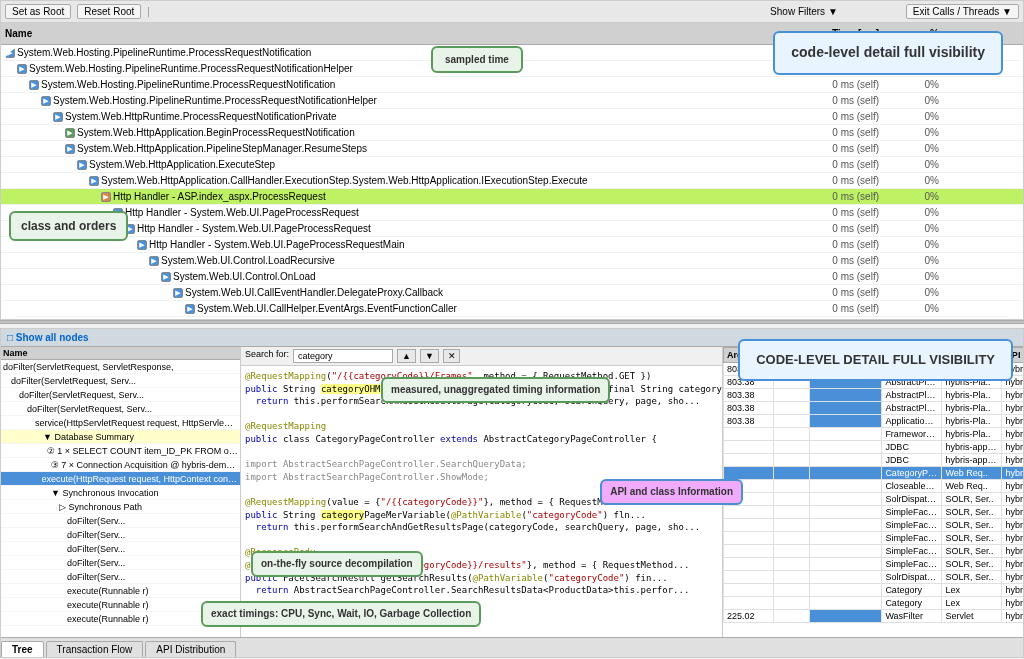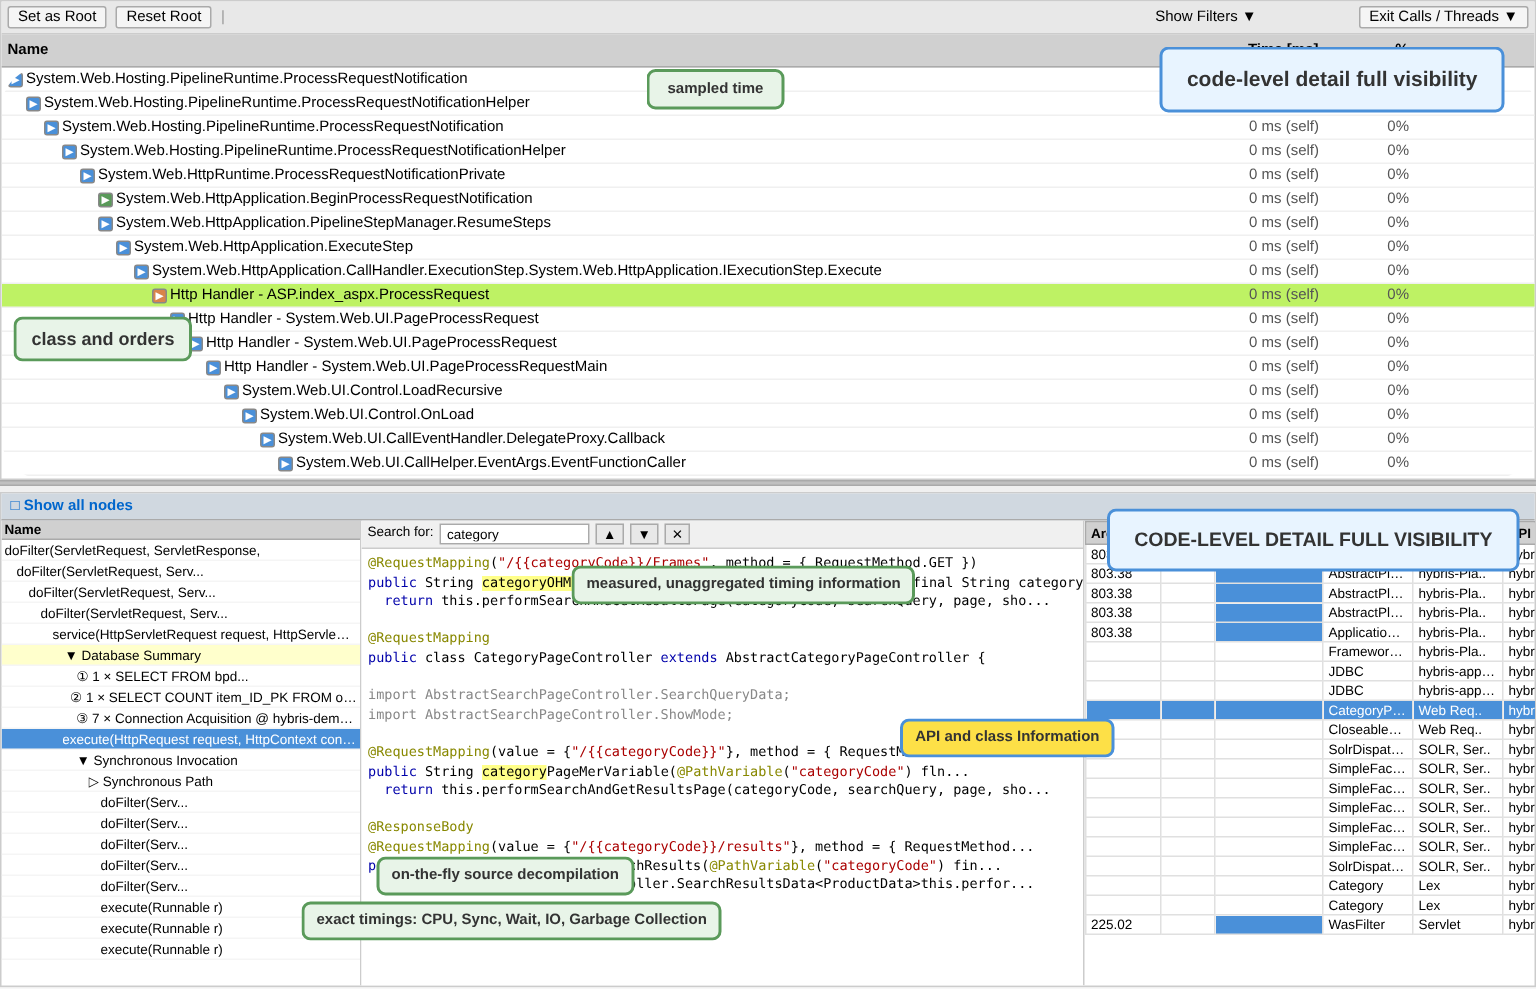--- a/index.html
+++ b/index.html
@@ -544,24 +544,20 @@
         <div class="left-tree-row">
           <span style="display: inline-block; width: 32px;"></span>
           <span style="white-space: nowrap; overflow: hidden; text-overflow: ellipsis; max-width: 200px; display: inline-block;">service(HttpServletRequest request, HttpServletResponse respon...</span>
         </div>
         <div class="left-tree-row" style="background: rgb(255, 255, 204);">
           <span style="display: inline-block; width: 40px;"></span>
           <span style="white-space: nowrap; overflow: hidden; text-overflow: ellipsis; max-width: 200px; display: inline-block;">▼ Database Summary</span>
         </div>
         <div class="left-tree-row">
           <span style="display: inline-block; width: 48px;"></span>
-          <span style="white-space: nowrap; overflow: hidden; text-overflow: ellipsis; max-width: 200px; display: inline-block;">① 1 × SELECT FROM bpd...</span>
-        </div>
-        <div class="left-tree-row">
-          <span style="display: inline-block; width: 48px;"></span>
           <span style="white-space: nowrap; overflow: hidden; text-overflow: ellipsis; max-width: 200px; display: inline-block;">② 1 × SELECT COUNT item_ID_PK FROM orders...</span>
         </div>
         <div class="left-tree-row">
           <span style="display: inline-block; width: 48px;"></span>
           <span style="white-space: nowrap; overflow: hidden; text-overflow: ellipsis; max-width: 200px; display: inline-block;">③ 7 × Connection Acquisition @ hybris-demo...</span>
         </div>
         <div class="left-tree-row selected-row">
           <span style="display: inline-block; width: 40px;"></span>
           <span style="white-space: nowrap; overflow: hidden; text-overflow: ellipsis; max-width: 200px; display: inline-block;">execute(HttpRequest request, HttpContext context)</span>
         </div>
@@ -816,29 +812,34 @@
               <td style="background: rgb(74, 144, 217); width: 30px;"></td>
               <td>WasFilter</td>
               <td>Servlet</td>
               <td>hybris-search@i..</td>
             </tr>
           </tbody>
         </table>
       </div>
   </div>
 
+  <div class="bottom-tabs">
+    <div class="bottom-tab active">Tree</div>
+    <div class="bottom-tab">Transaction Flow</div>
+    <div class="bottom-tab">API Distribution</div>
+  </div>
 
   <div class="callout-bottom-right">
     <span>CODE-LEVEL DETAIL
 FULL VISIBILITY</span>
   </div>
 
   <div class="callout-green" style="position:absolute; bottom: 30px; left: 200px; font-size:10px; padding:4px 8px; z-index:20;">
     <span>exact timings: CPU, Sync,
 Wait, IO, Garbage Collection</span>
   </div>
 
-  <div class="callout-green" style="position:absolute; top: 150px; right: 280px; font-size:10px; padding:4px 8px; z-index:20; background:#fde047; border-color:#4a90d9;">
+  <div class="callout-green" style="position:absolute; top: 150px; right: 280px; font-size:10px; padding:4px 8px; z-index:20; background:#f0abfc; border-color:#4a90d9;">
     <span>API and class
 Information</span>
   </div>
 
 </div>
 
 </body></html>

